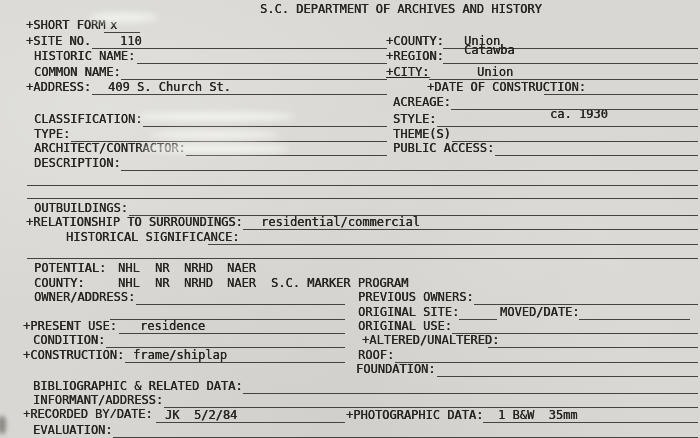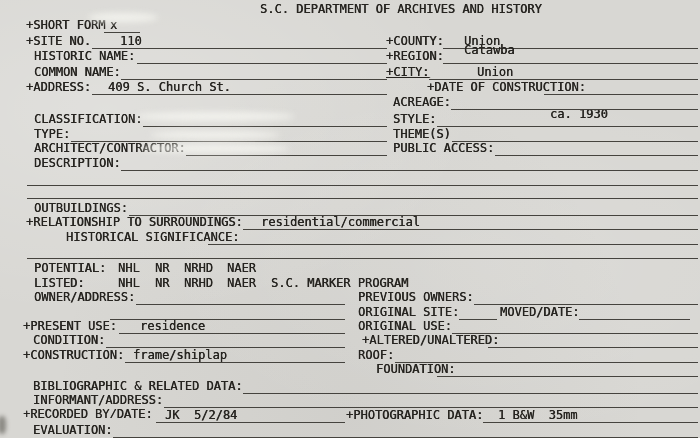--- a/index.html
+++ b/index.html
@@ -79,21 +79,21 @@
       <span class="t" style="left: 26px; top: 216px;">+RELATIONSHIP TO SURROUNDINGS:</span>
       <div class="ln" style="left: 243px; top: 228px; width: 455px;"></div>
       <span class="t" style="left: 261px; top: 216px;">residential/commercial</span>
       <span class="t" style="left: 34px; top: 231px; padding-left: 32px;">HISTORICAL SIGNIFICANCE:</span>
       <div class="ln" style="left: 208px; top: 243px; width: 490px;"></div>
       <span class="t" style="left: 34px; top: 262px;">POTENTIAL:</span>
       <span class="t" style="left: 118px; top: 262px;">NHL</span>
       <span class="t" style="left: 155px; top: 262px;">NR</span>
       <span class="t" style="left: 184px; top: 262px;">NRHD</span>
       <span class="t" style="left: 227px; top: 262px;">NAER</span>
-      <span class="t" style="left: 34px; top: 277px;">LISTED:</span>
+      <span class="t" style="left: 34px; top: 277px;">COUNTY:</span>
       <span class="t" style="left: 118px; top: 277px;">NHL</span>
       <span class="t" style="left: 155px; top: 277px;">NR</span>
       <span class="t" style="left: 184px; top: 277px;">NRHD</span>
       <span class="t" style="left: 227px; top: 277px;">NAER</span>
       <span class="t" style="left: 271px; top: 277px;">S.C. MARKER PROGRAM</span>
       <span class="t" style="left: 34px; top: 291px;">OWNER/ADDRESS:</span>
       <div class="ln" style="left: 136px; top: 303px; width: 209px;"></div>
       <span class="t" style="left: 358px; top: 291px; text-align: right;">PREVIOUS OWNERS:</span>
       <div class="ln" style="left: 474px; top: 303px; width: 224px;"></div>
       <span class="t" style="left: 358px; top: 306px;">ORIGINAL SITE:</span>
@@ -107,21 +107,21 @@
       <div class="ln" style="left: 452px; top: 332px; width: 246px;"></div>
       <span class="t" style="left: 33px; top: 334px;">CONDITION:</span>
       <div class="ln" style="left: 106px; top: 346px; width: 239px;"></div>
       <span class="t" style="left: 351px; top: 334px; margin-left: 11px;">+ALTERED/UNALTERED:</span>
       <div class="ln" style="left: 488px; top: 346px; width: 210px;"></div>
       <span class="t" style="left: 23px; top: 349px;">+CONSTRUCTION:</span>
       <div class="ln" style="left: 125px; top: 361px; width: 220px;"></div>
       <span class="t" style="left: 133px; top: 349px;">frame/shiplap</span>
       <span class="t" style="left: 358px; top: 349px;">ROOF:</span>
       <div class="ln" style="left: 395px; top: 361px; width: 303px;"></div>
-      <span class="t" style="left: 376px; top: 363px;">FOUNDATION:</span>
+      <span class="t" style="left: 356px; top: 363px;">FOUNDATION:</span>
       <div class="ln" style="left: 437px; top: 375px; width: 261px;"></div>
       <span class="t" style="left: 33px; top: 380px;">BIBLIOGRAPHIC &amp; RELATED DATA:</span>
       <div class="ln" style="left: 243px; top: 392px; width: 455px;"></div>
       <span class="t" style="left: 33px; top: 394px;">INFORMANT/ADDRESS:</span>
       <div class="ln" style="left: 164px; top: 406px; width: 534px;"></div>
       <span class="t" style="left: 23px; top: 409px; font-family: Liberation Mono, monospace;">+RECORDED BY/DATE:</span>
       <div class="ln" style="left: 156px; top: 421px; width: 189px;"></div>
       <span class="t" style="left: 165px; top: 409px;">JK  5/2/84</span>
       <span class="t" style="left: 346px; top: 409px;">+PHOTOGRAPHIC DATA:</span>
       <div class="ln" style="left: 483px; top: 421px; width: 215px;"></div>

